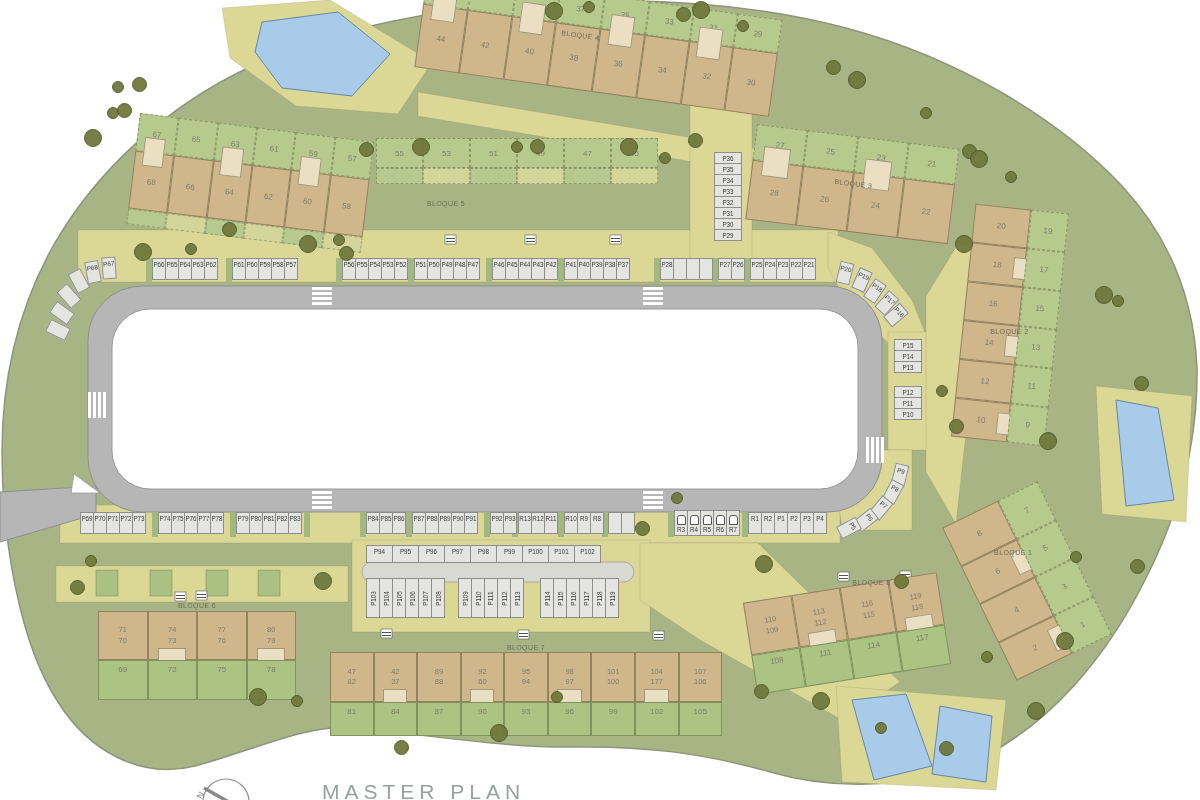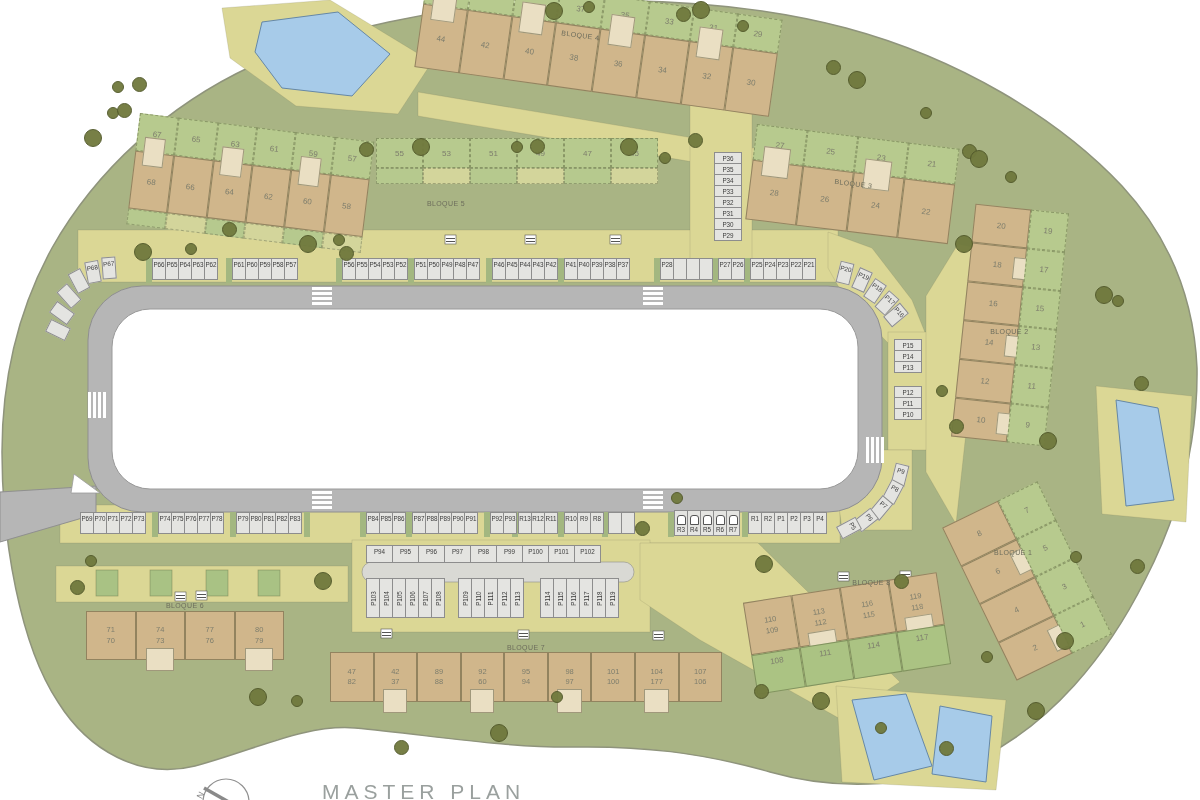--- a/index.html
+++ b/index.html
@@ -298,39 +298,45 @@
       <div class="vcol" style="width:44px">
           <div class="cell gvcell">7</div>
           <div class="cell gvcell">5</div>
           <div class="cell gvcell">3</div>
           <div class="cell gvcell">1</div>
         </div>
     </div>
     <div class="blabel" style="left:8px;top:50px;width:90px;transform:rotate(26deg)">BLOQUE 1</div>
   </div>
 
-  <div class="block" style="left:86px;top:598px;width:198px;height:102px">
+  <div class="block" style="left:98px;top:598px;width:198px;height:102px">
     <div class="blabel" style="left:0;right:0;top:4px">BLOQUE 6</div>
     <div class="row" style="height:62px;padding-top:13px;box-sizing:border-box">
         <div class="cell paircell">
           <div>71</div>
           <div>70</div>
         </div>
         <div class="cell paircell">
           <div>74</div>
           <div>73</div>
         </div>
         <div class="cell paircell">
           <div>77</div>
           <div>76</div>
         </div>
         <div class="cell paircell">
           <div>80</div>
           <div>79</div>
         </div>
+      </div>
+    <div class="row" style="height:40px">
+        <div class="cell gardencell">69</div>
+        <div class="cell gardencell">72</div>
+        <div class="cell gardencell">75</div>
+        <div class="cell gardencell">78</div>
       </div>
   </div>
 
   <div class="block" style="left:330px;top:638px;width:392px;height:98px">
     <div class="blabel" style="left:0;right:0;top:6px">BLOQUE 7</div>
     <div class="row" style="height:64px;padding-top:14px;box-sizing:border-box">
         <div class="cell paircell">
           <div>47</div>
           <div>82</div>
         </div>
@@ -359,20 +365,31 @@
           <div>100</div>
         </div>
         <div class="cell paircell">
           <div>104</div>
           <div>177</div>
         </div>
         <div class="cell paircell">
           <div>107</div>
           <div>106</div>
         </div>
+      </div>
+    <div class="row" style="height:34px">
+        <div class="cell gardencell">81</div>
+        <div class="cell gardencell">84</div>
+        <div class="cell gardencell">87</div>
+        <div class="cell gardencell">90</div>
+        <div class="cell gardencell">93</div>
+        <div class="cell gardencell">96</div>
+        <div class="cell gardencell">99</div>
+        <div class="cell gardencell">102</div>
+        <div class="cell gardencell">105</div>
       </div>
   </div>
 
   <div class="block" style="left:748px;top:574px;width:196px;height:106px;transform:rotate(-9deg)">
     <div class="blabel" style="left:90px;top:10px;width:80px;transform:rotate(9deg)">BLOQUE 8</div>
     <div class="row" style="height:66px;padding-top:13px;box-sizing:border-box">
         <div class="cell paircell">
           <div>110</div>
           <div>109</div>
         </div>

